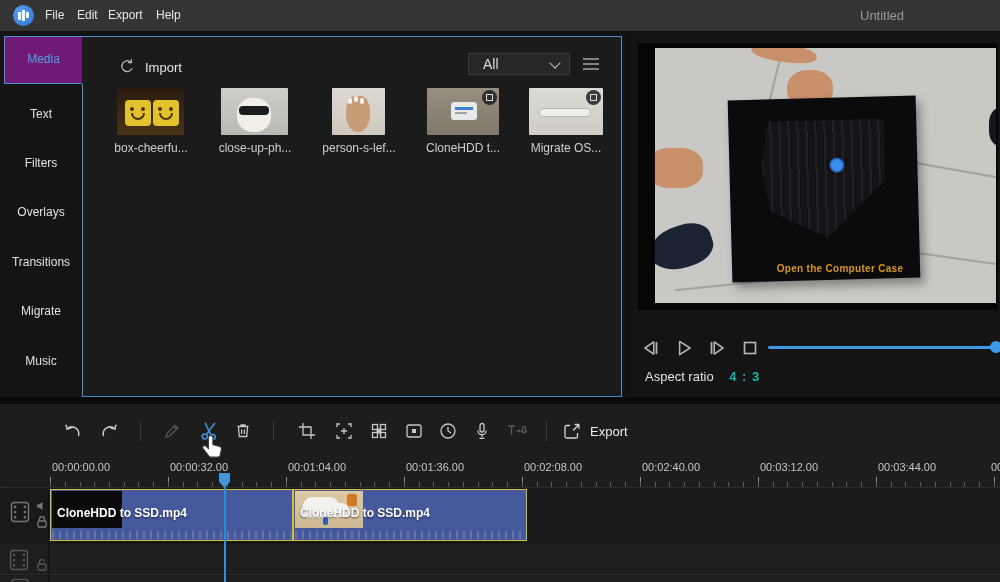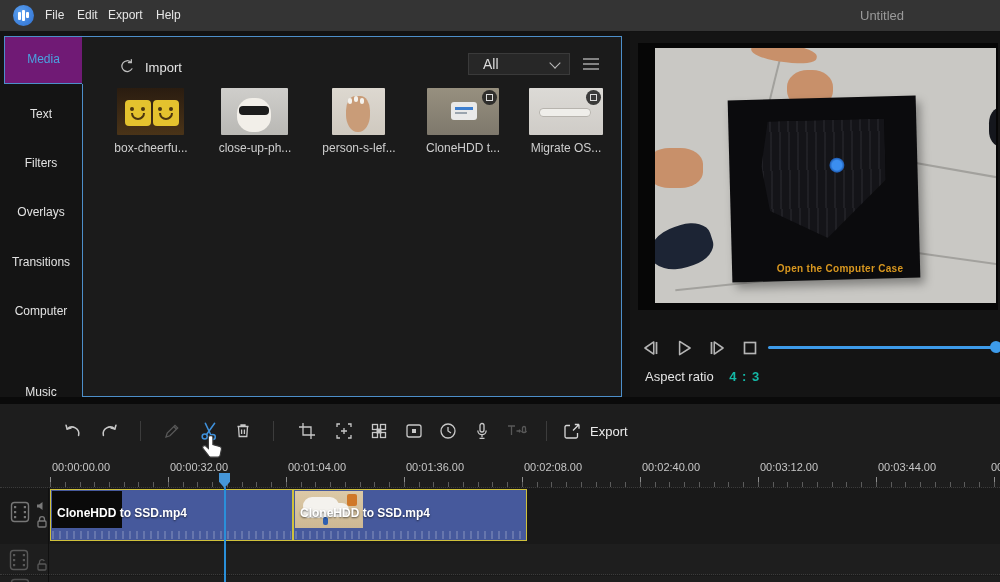--- a/index.html
+++ b/index.html
@@ -149,22 +149,22 @@
 <div id="tab-box" class="abs">
   <span>Media</span>
 </div>
 <div id="media-panel" class="abs"></div>
 <div class="abs bl" style="left:82px;top:84px;width:1px;height:313px;"></div>
 
 <span class="abs side-tab" style="top:107px;">Text</span>
 <span class="abs side-tab" style="top:156px;">Filters</span>
 <span class="abs side-tab" style="top:205px;">Overlays</span>
 <span class="abs side-tab" style="top:255px;">Transitions</span>
-<span class="abs side-tab" style="top:304px;">Computer</span>
-<span class="abs side-tab" style="top:354px;margin-top:31px;">Music</span>
+<span class="abs side-tab" style="top:304px;">Migrate</span>
+<span class="abs side-tab" style="top:354px;">Music</span>
 
 <div id="import-row" class="abs">
   <svg width="18" height="18" viewBox="0 0 20 20">
     <path d="M15.5 12a6 6 0 1 1-1.2-7.4" fill="none" stroke="#bdbdbd" stroke-width="1.4" stroke-linecap="round"></path>
     <path d="M14.8 1.8v3.2h-3.2" fill="none" stroke="#bdbdbd" stroke-width="1.4" stroke-linecap="round"></path>
   </svg>
   <span>Import</span>
 </div>
 <div id="filter-dd" class="abs">
   <span class="val">All</span>

